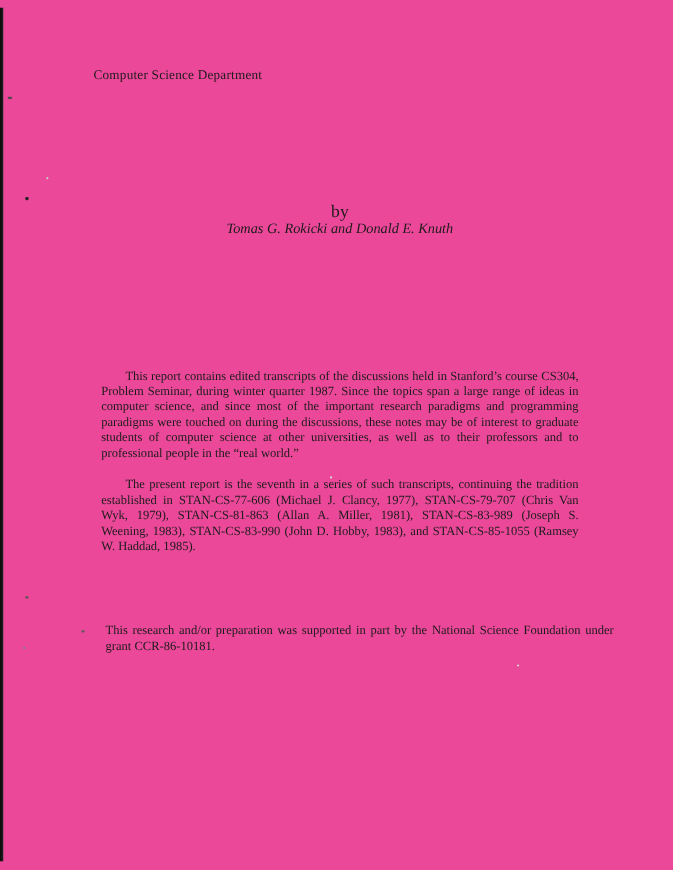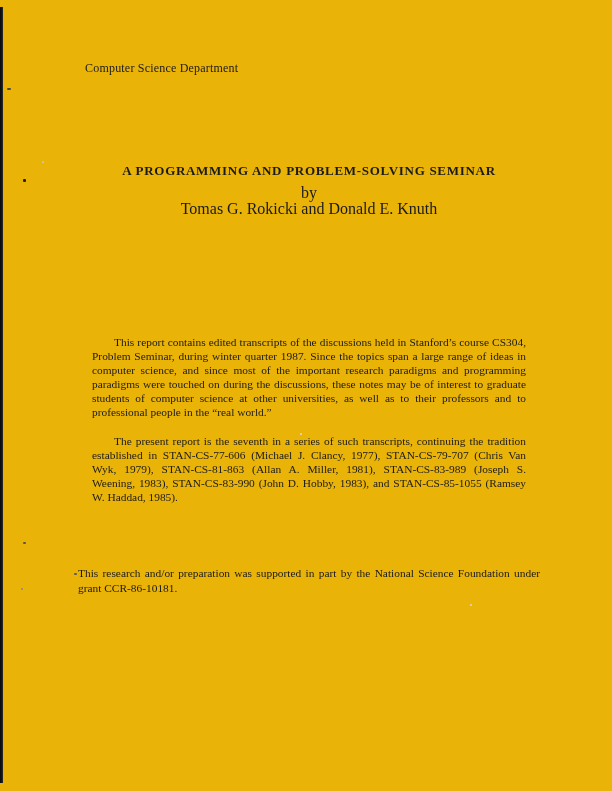--- a/index.html
+++ b/index.html
@@ -4,21 +4,21 @@
 <style>
   html, body {
     margin: 0;
     padding: 0;
     background: #ffffff;
   }
   .page {
     position: relative;
     width: 612px;
     height: 791px;
-    background: #eab308;
+    background: #ec4899;
     overflow: hidden;
     font-family: "Liberation Serif", "DejaVu Serif", serif;
     color: #1b1b1b;
   }
   
   .edge-strip {
     position: absolute;
     left: 0;
     top: 7px;
     width: 3px;
@@ -56,38 +56,39 @@
     font-weight: bold;
     font-size: 13px;
     letter-spacing: 0.7px;
   }
   .byline {
     top: 184px;
     font-size: 16px;
   }
   .authors {
     top: 200px;
-    font-size: 16px;
+    font-size: 13px;
+    font-style: italic;
   }
   .body-text {
     position: absolute;
     left: 78px;
     width: 462px;
     top: 321px;
     font-size: 11.4px;
     line-height: 14.1px;
     text-align: justify;
   }
   .body-text p {
     margin: 14px;
     text-indent: 22px;
   }
   .footnote {
     position: absolute;
-    left: 78px;
+    left: 96px;
     width: 462px;
     top: 566px;
     font-size: 11.4px;
     line-height: 14.6px;
     text-align: justify;
   }
 </style>
 </head>
 <body>
 
@@ -98,21 +99,20 @@
   <div class="speck spk-dot-title"></div>
   <div class="speck spk-dot-mid"></div>
   <div class="speck spk-dot-low"></div>
   <div class="speck spk-foot-mark"></div>
   <div class="speck spk-faint-1"></div>
   <div class="speck spk-faint-2"></div>
   <div class="speck spk-faint-3"></div>
 
   <div class="dept">Computer Science Department</div>
 
-  <div class="centered-line report-title">A PROGRAMMING AND PROBLEM-SOLVING SEMINAR</div>
 
   <div class="centered-line byline">by</div>
 
   <div class="centered-line authors">Tomas G. Rokicki and Donald E. Knuth</div>
 
   <div class="body-text">
     <p>This report contains edited transcripts of the discussions held in Stanford’s course CS304, Problem Seminar, during winter quarter 1987. Since the topics span a large range of ideas in computer science, and since most of the important research paradigms and programming paradigms were touched on during the discussions, these notes may be of interest to graduate students of computer science at other universities, as well as to their professors and to professional people in the “real world.”</p>
     <p>The present report is the seventh in a series of such transcripts, continuing the tradition established in STAN-CS-77-606 (Michael J. Clancy, 1977), STAN-CS-79-707 (Chris Van Wyk, 1979), STAN-CS-81-863 (Allan A. Miller, 1981), STAN-CS-83-989 (Joseph S. Weening, 1983), STAN-CS-83-990 (John D. Hobby, 1983), and STAN-CS-85-1055 (Ramsey W. Haddad, 1985).</p>
   </div>
 

